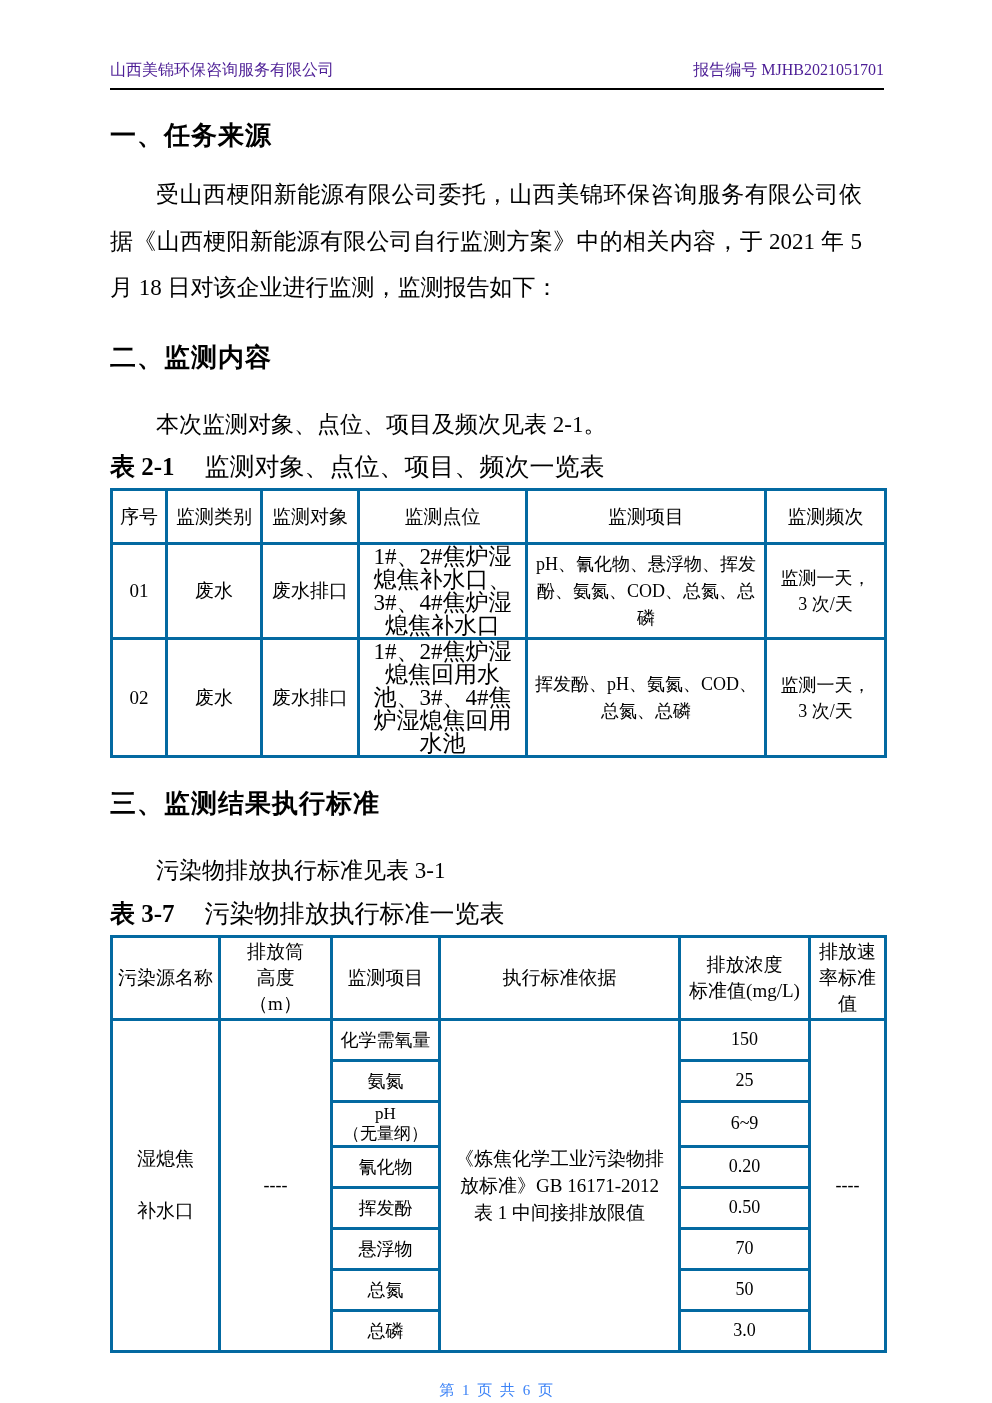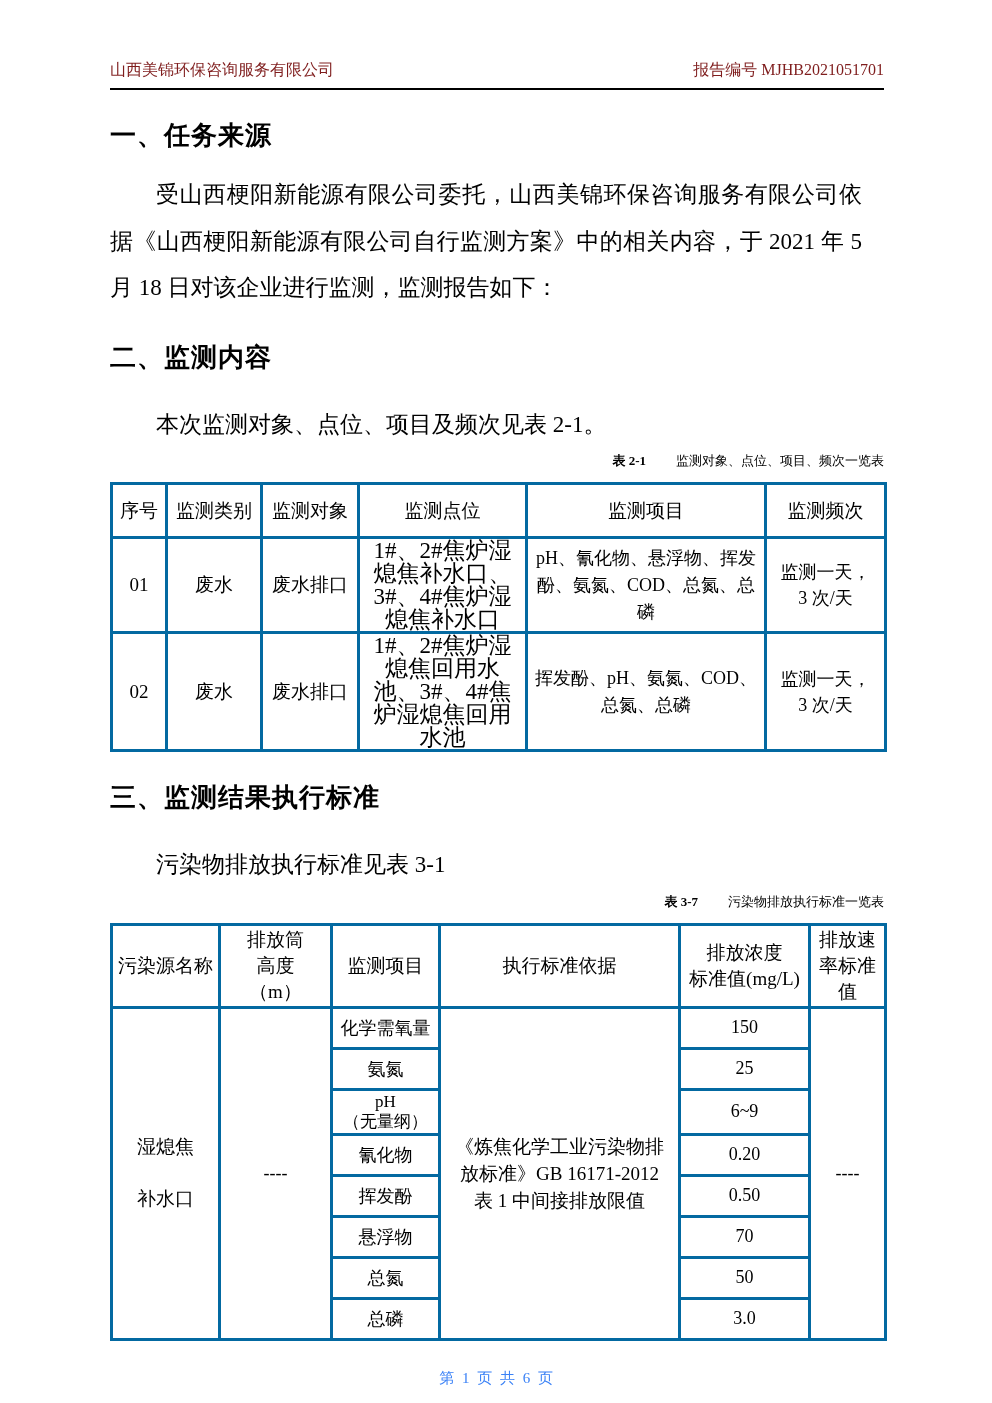--- a/index.html
+++ b/index.html
@@ -16,21 +16,21 @@
     background: #ffffff;
     overflow: hidden;
     padding: 60px 108px 0 110px;
   }
   
   .doc-header {
     display: flex;
     justify-content: space-between;
     align-items: flex-end;
     font-size: 16px;
-    color: #7f1d1d;
+    color: #4c1d95;
     padding-bottom: 7px;
   }
   .header-rule {
     border: none;
     border-top: 2.5px solid #000;
     margin-bottom: 0;
   }
   
   .sec-title {
     font-size: 26px;
@@ -43,23 +43,23 @@
     font-size: 23px;
     line-height: 46.5px;
     text-align: justify;
     text-justify: inter-ideograph;
     text-indent: 2em;
     width: 752px;
     margin-top: 18px;
   }
   .one-line { margin-top: 26px; }
   .tbl-caption {
-    text-align: right;
-    font-size: 13px;
-    margin-top: 0;
+    text-align: left;
+    font-size: 25px;
+    margin-top: 6px;
     line-height: 26px;
   }
   .tbl-caption .cap-label { font-weight: bold; margin-right: 30px; }
   
   table {
     border-collapse: collapse;
     table-layout: fixed;
     margin-top: 8px;
     width: 774px;
     border-top: 3px solid #000;

